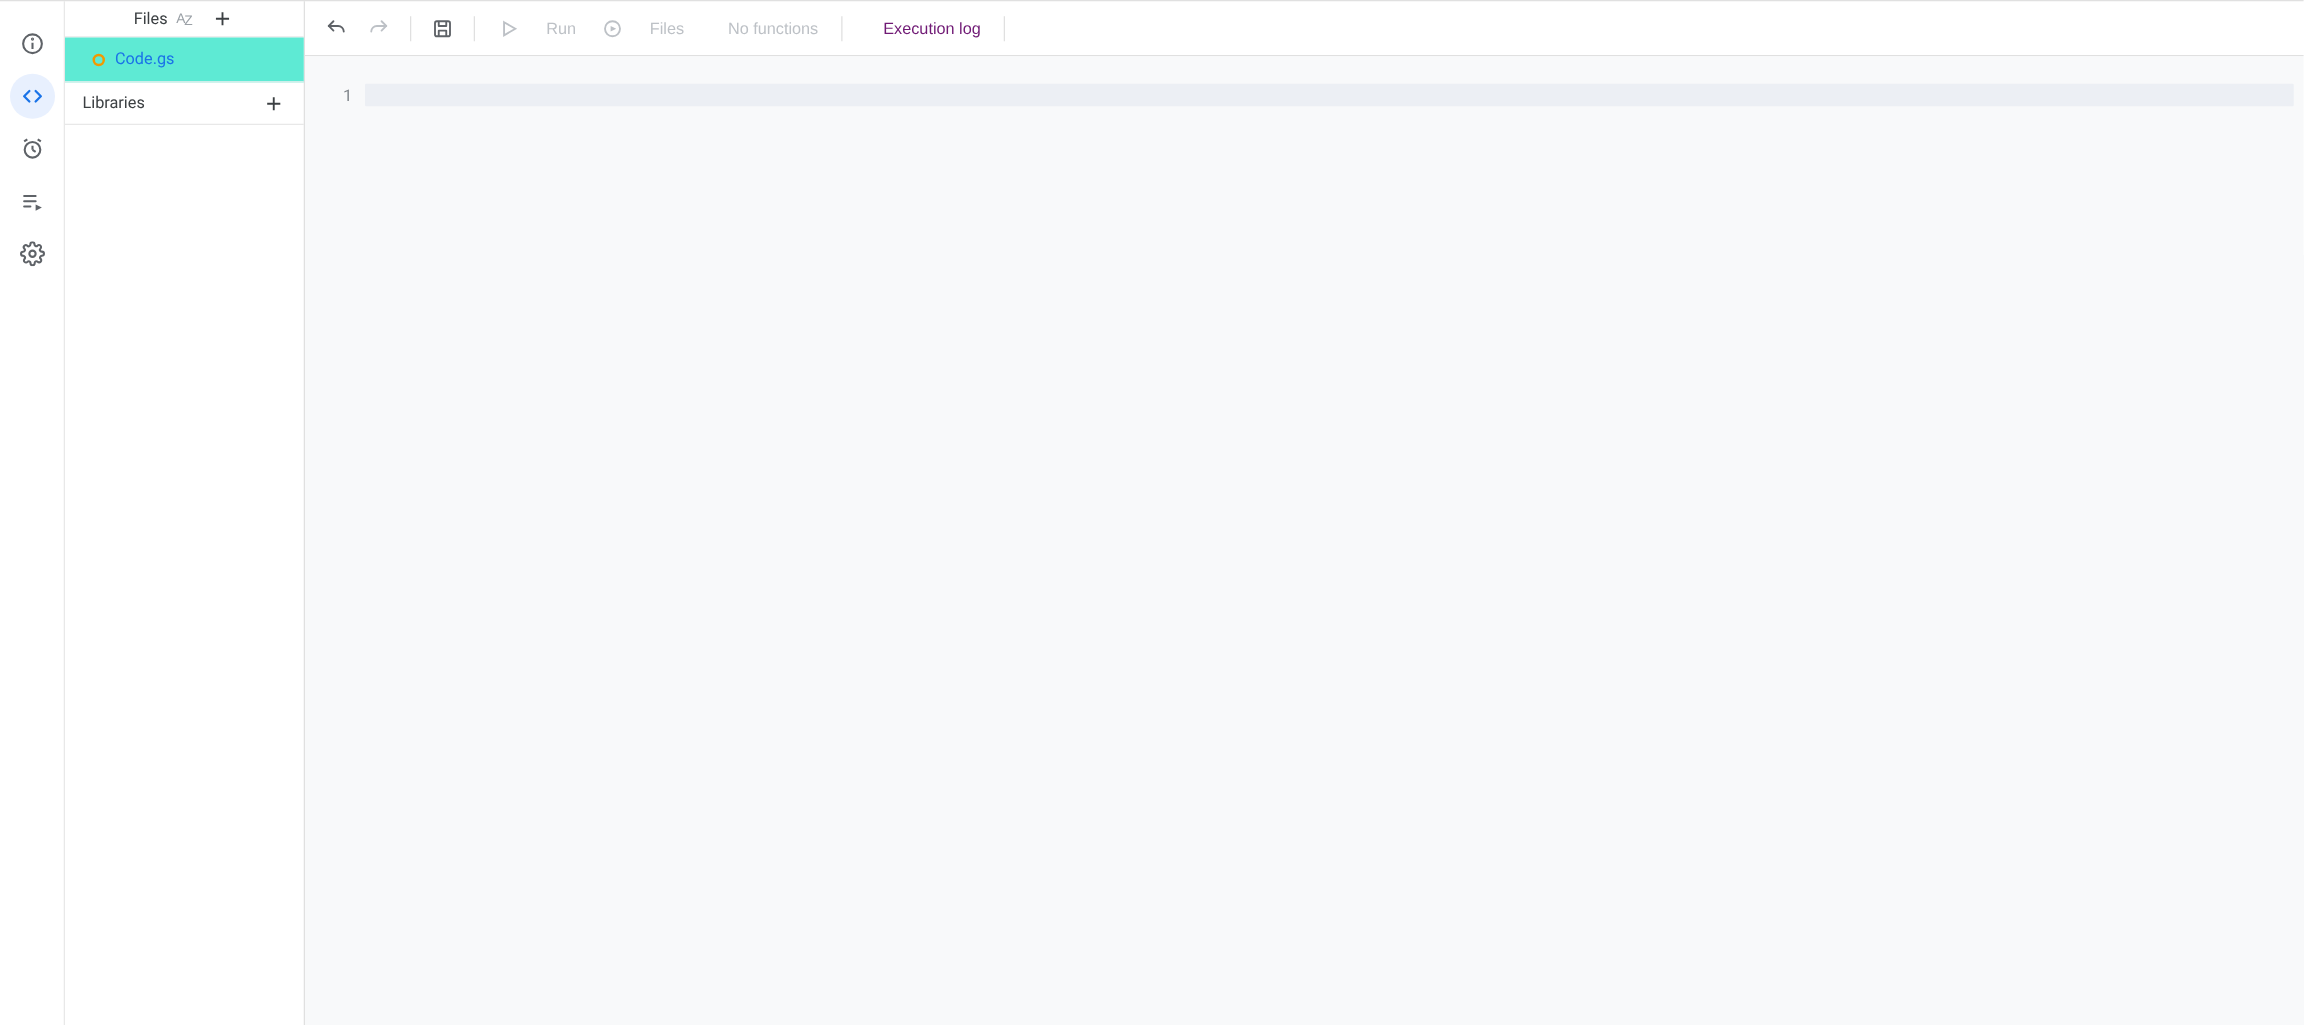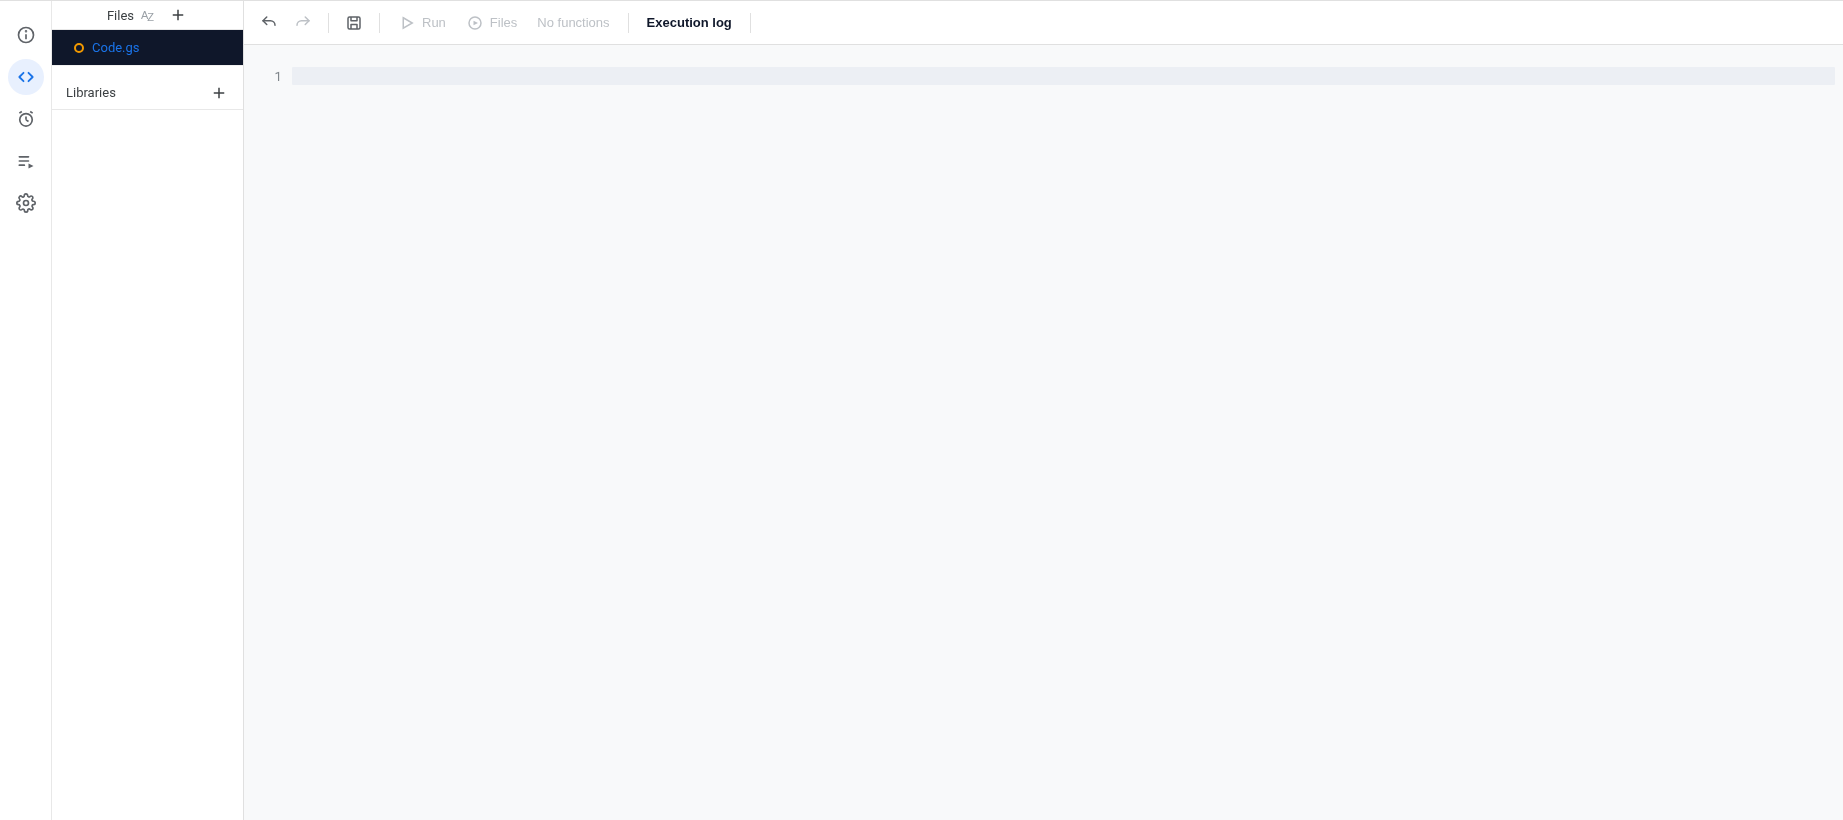--- a/index.html
+++ b/index.html
@@ -14,35 +14,35 @@
   .rail .rail-btn.active svg { stroke: #1a73e8; fill: none; }
   .rail .rail-btn svg { stroke: #5f6368; fill: none; }
 
   
   .panel { width: 192px; flex: 0 0 192px; border-right: 1px solid #e0e0e0; display: flex; flex-direction: column; }
   .panel-section-header { height: 29px; display: flex; align-items: center; justify-content: center; padding: 0 10px 0 14px; border-bottom: 1px solid #e8e8e8; }
   .section-title { font-size: 13px; color: #3c4043; }
   .header-icons { display: flex; align-items: center; gap: 2px; }
   .icon-btn { width: 28px; height: 28px; display:flex; align-items:center; justify-content:center; border:none; background:none; cursor:pointer; border-radius:4px; }
   .file-row { height: 36px; display:flex; align-items:center; gap:8px; padding: 0 14px 0 22px; cursor:pointer; border-bottom: 1px solid #f1f1f1;}
-  .file-row.active { background: #0f172a; color: #1a73e8; }
+  .file-row.active { background: #5eead4; color: #1a73e8; }
   .file-status-dot { width: 10px; height: 10px; border-radius: 50%; border: 2px solid #f29900; background: transparent; box-sizing: border-box;}
   .file-name { font-size: 13px; }
-  .panel-section-row { height: 34px; display:flex; align-items:center; justify-content:space-between; padding: 0 10px 0 14px; border-bottom: 1px solid #e8e8e8; cursor:pointer;margin-top:10px; }
+  .panel-section-row { height: 34px; display:flex; align-items:center; justify-content:space-between; padding: 0 10px 0 14px; border-bottom: 1px solid #e8e8e8; cursor:pointer; }
 
   
   .main { flex: 1; display: flex; flex-direction: column; min-width: 0; }
   .toolbar { height: 44px; display:flex; align-items:center; padding: 0 10px; gap: 4px; border-bottom: 1px solid #e0e0e0; }
   .toolbar .tb-btn { height: 32px; display:flex; align-items:center; gap:6px; padding: 0 8px; border:none; background:none; border-radius:4px; font-size:13px; color:#5f6368; cursor:pointer; }
   .toolbar .tb-btn.icononly { padding: 0 6px; }
   .toolbar .tb-btn.disabled { color:#bdc1c6; cursor:default; }
   .toolbar .tb-btn.disabled svg { stroke:#bdc1c6; }
   .toolbar .sep { width:1px; height:20px; background:#e0e0e0; margin: 0 6px; }
   .tb-btn svg { width:18px; height:18px; stroke:#5f6368; fill:none; stroke-width:2;}
-  .tb-label { white-space:nowrap; }
+  .tb-label { white-space:nowrap;margin-left:15px; }
 
   
   .editor { flex:1; background:#f8f9fa; display:flex; position:relative; overflow:hidden;}
   .gutter { width:48px; padding-top: 22px; text-align:right; padding-right:10px; color:#80868b; font-family: "Roboto Mono", Consolas, monospace; font-size:13px; user-select:none;}
   .code-area { flex:1; padding-top:22px; padding-right:8px; }
   .code-line { height:18px; background:#eceff4; border-radius:1px; }
 
   .az-sort { font-size:11px; font-weight:500; color:#9aa0a6; letter-spacing:0; display:flex; align-items:center;}
   .plus-svg { stroke:#3c4043; stroke-width:2; }
 </style>
@@ -153,21 +153,21 @@
         <svg viewBox="0 0 24 24" stroke-linecap="round">
             <circle cx="12" cy="12" r="8"></circle>
             <polygon points="10 9 16 12 10 15" fill="#bdc1c6" stroke="none"></polygon>
           </svg>
         <span class="tb-label">Files</span>
       </button>
       <button class="tb-btn disabled">
         <span class="tb-label">No functions</span>
       </button>
       <div class="sep"></div>
-      <button class="tb-btn" style="color:#0f172a;font-weight:bold;">
+      <button class="tb-btn" style="color:#701a75;">
         <span class="tb-label">Execution log</span>
       </button>
       <div class="sep"></div>
     </div>
 
     <div class="editor">
       <div class="gutter">
         <div>1</div>
       </div>
       <div class="code-area">

